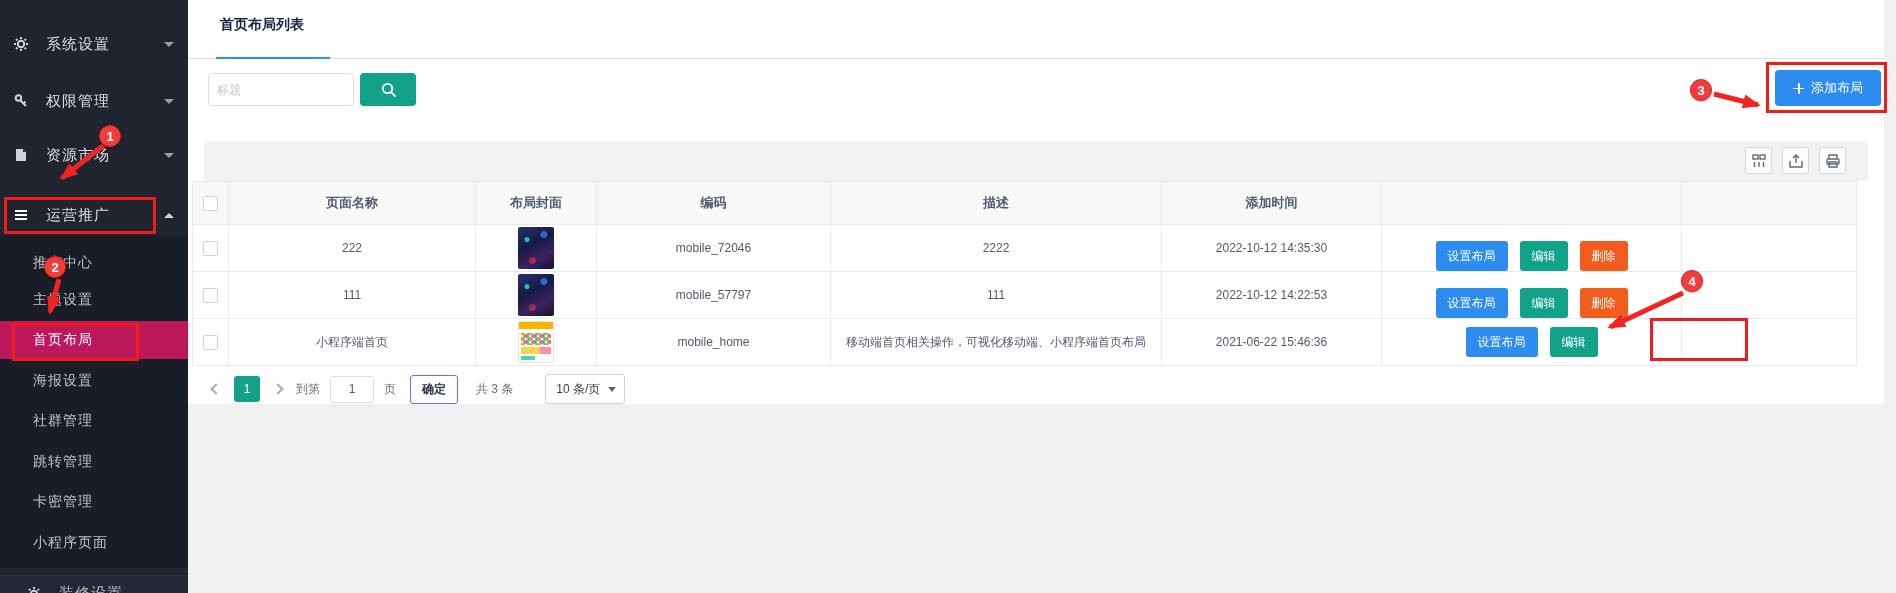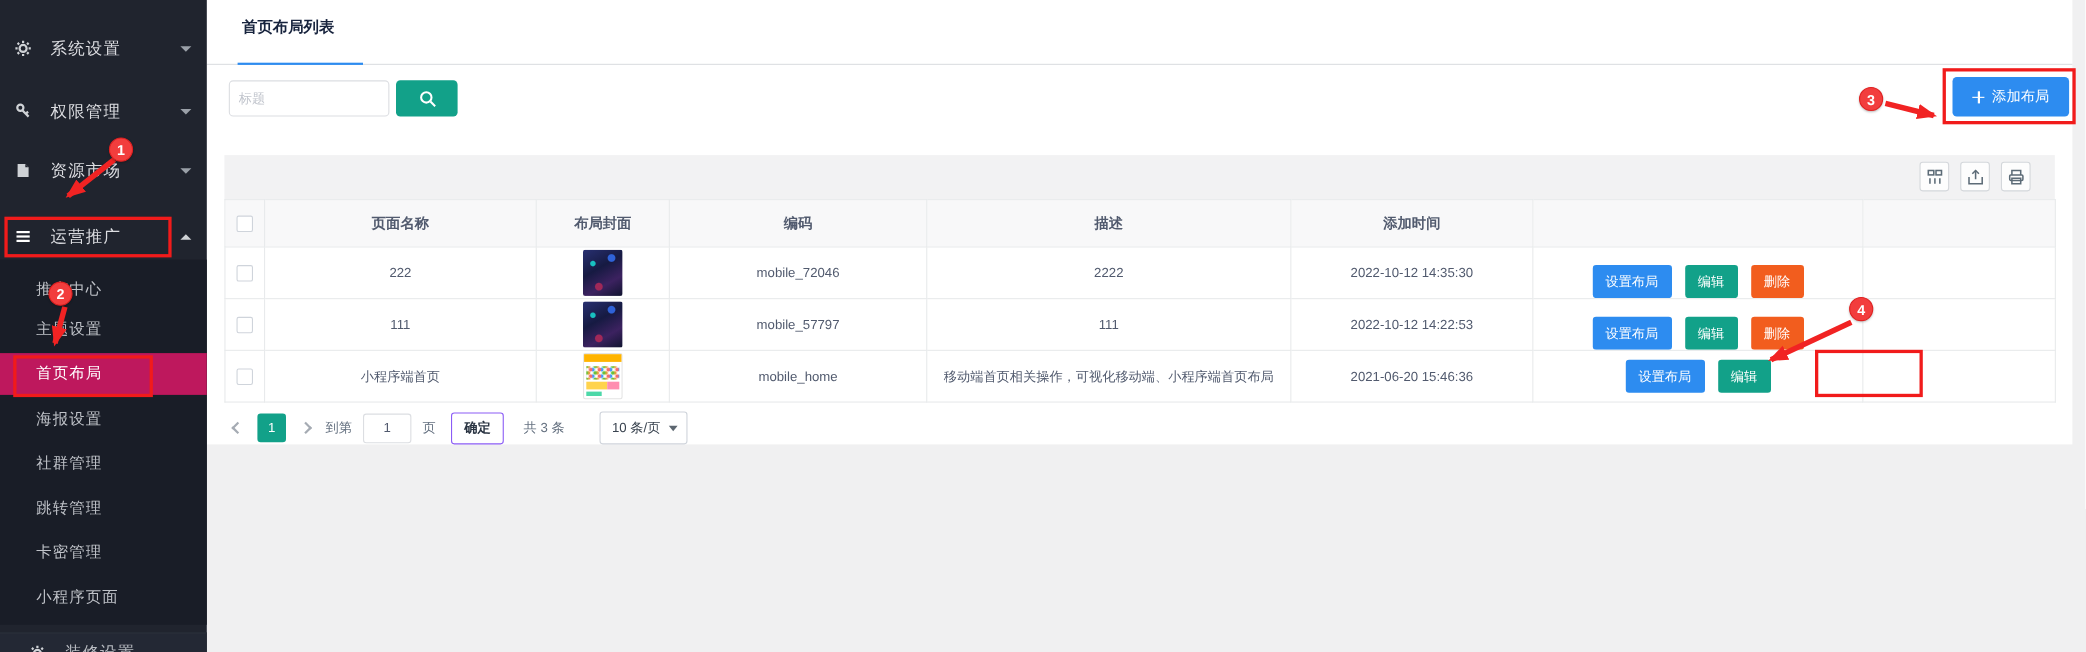--- a/index.html
+++ b/index.html
@@ -39,21 +39,21 @@
   .plus { position:relative; width:11px; height:11px; display:inline-block; }
   .plus::before { content:""; position:absolute; left:0; top:5px; width:11px; height:1.6px; background:#fff; }
   .plus::after  { content:""; position:absolute; left:5px; top:0; width:1.6px; height:11px; background:#fff; }
 
   .toolband { position:absolute; left:16px; top:141px; width:1664px; height:40px; background:#f2f2f3; }
   .toolicons { position:absolute; right:22px; top:6px; display:flex; gap:10px; }
   .ticon { width:27px; height:27px; background:#fdfdfd; border:1px solid #d4d7db; border-radius:3px; display:flex; align-items:center; justify-content:center; cursor:pointer; }
   .ticon svg { width:16px; height:16px; }
 
   
-  .grid { position:absolute; left:16px; top:181px; width:1664px; border-collapse:collapse; table-layout:fixed; font-size:12px; color:#515a6e;padding-left:40px; }
+  .grid { position:absolute; left:4px; top:181px; width:1664px; border-collapse:collapse; table-layout:fixed; font-size:12px; color:#515a6e;padding-left:40px; }
   .grid th, .grid td { border:1px solid #e8eaec; text-align:center; overflow:hidden; white-space:nowrap; }
   .grid thead th { height:43px; background:#f8f8f9; font-weight:700; color:#515a6e; font-size:13px; }
   .grid tbody td { height:47px; background:#ffffff; }
   .cb { width:15px; height:15px; border:1px solid #cfd4db; border-radius:2px; background:#fff; margin:0 auto; cursor:pointer; }
   .cover { width:36px; height:42px; margin:0 auto; border-radius:2px; }
   .cover-dark { background:
       radial-gradient(circle at 72% 18%, #2f62d8 0 3px, rgba(0,0,0,0) 4px),
       radial-gradient(circle at 25% 30%, #18c0c0 0 2px, rgba(0,0,0,0) 3px),
       radial-gradient(circle at 40% 80%, #a02858 0 3px, rgba(0,0,0,0) 4px),
       linear-gradient(150deg,#283071 0%,#161a42 40%,#3c2260 70%,#101430 100%); }
@@ -298,21 +298,21 @@
               <div class="cover cover-app">
                 <div class="ca-top"></div>
                 <div class="ca-dots"></div>
                 <div class="ca-ban1"></div>
                 <div class="ca-ban2"></div>
                 <div class="ca-ban3"></div>
               </div>
             </td>
             <td>mobile_home</td>
             <td>移动端首页相关操作，可视化移动端、小程序端首页布局</td>
-            <td>2021-06-20 15:46:36</td>
+            <td>2021-06-22 15:46:36</td>
             <td><button class="abtn btn-blue">设置布局</button><button class="abtn btn-teal">编辑</button></td>
             <td></td>
           </tr>
         </tbody>
     </table>
 
     <div class="pager">
       <div class="pchev">
           <div class="chev left"></div>
         </div>

